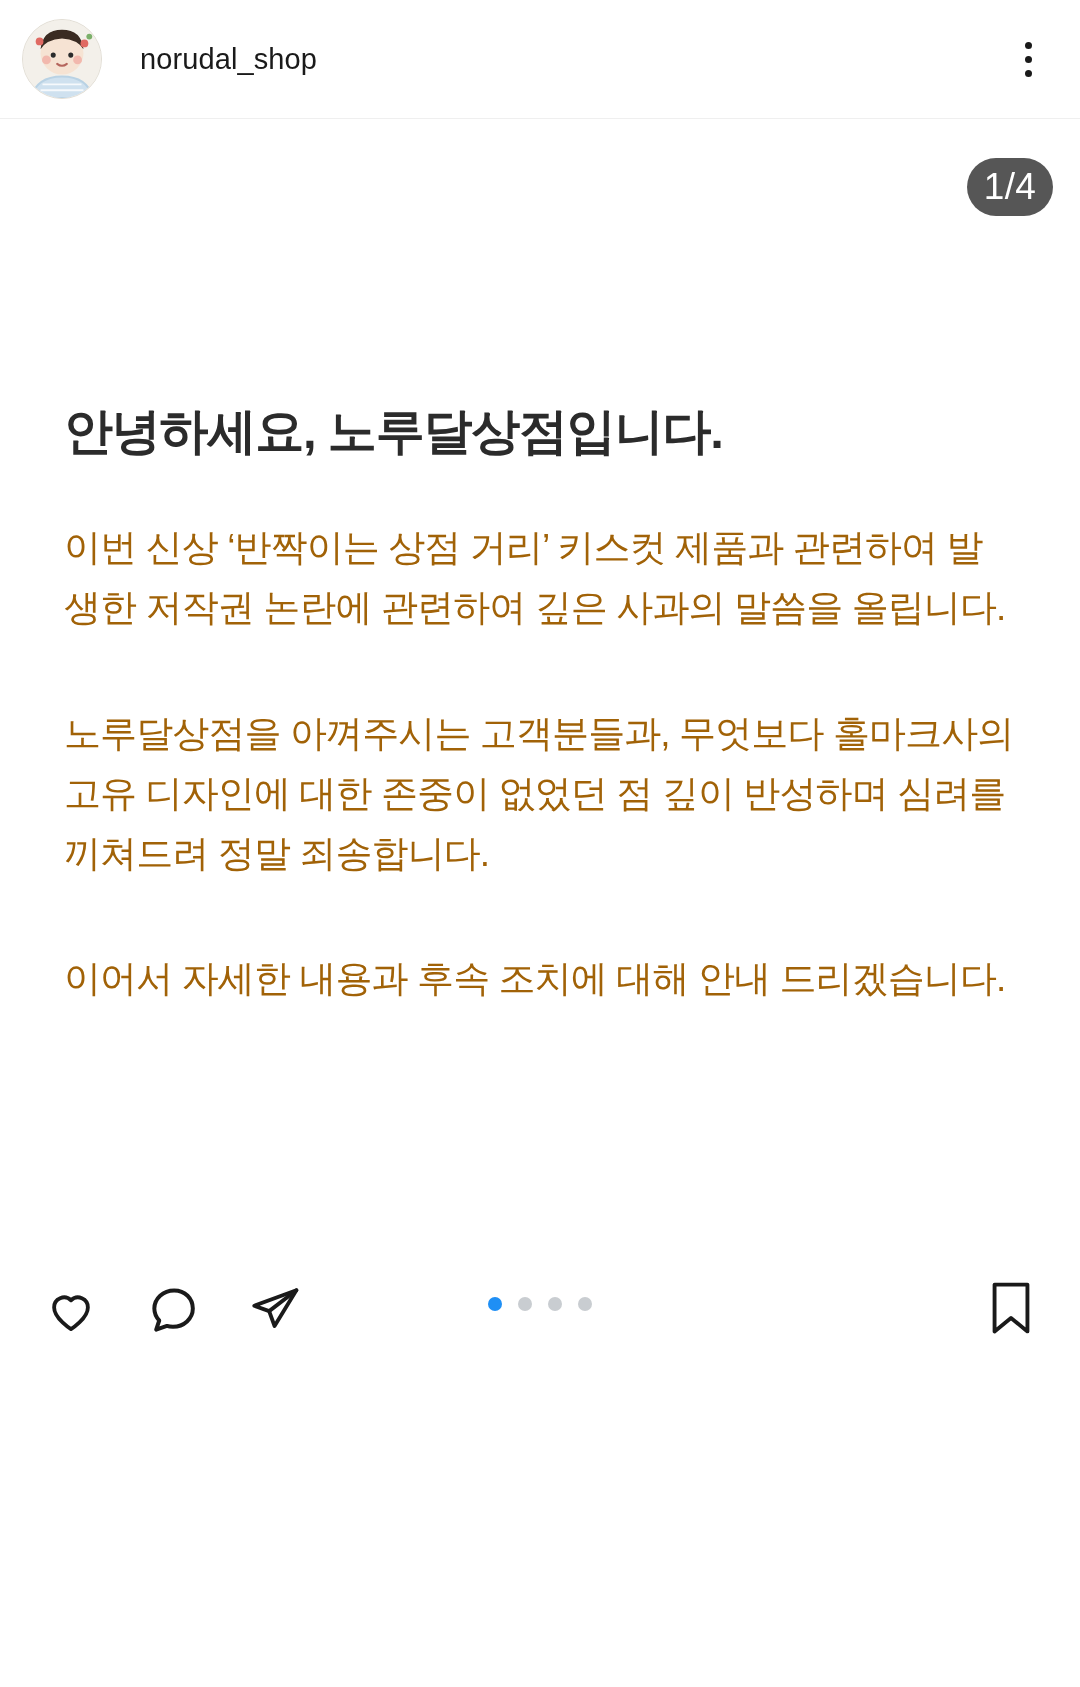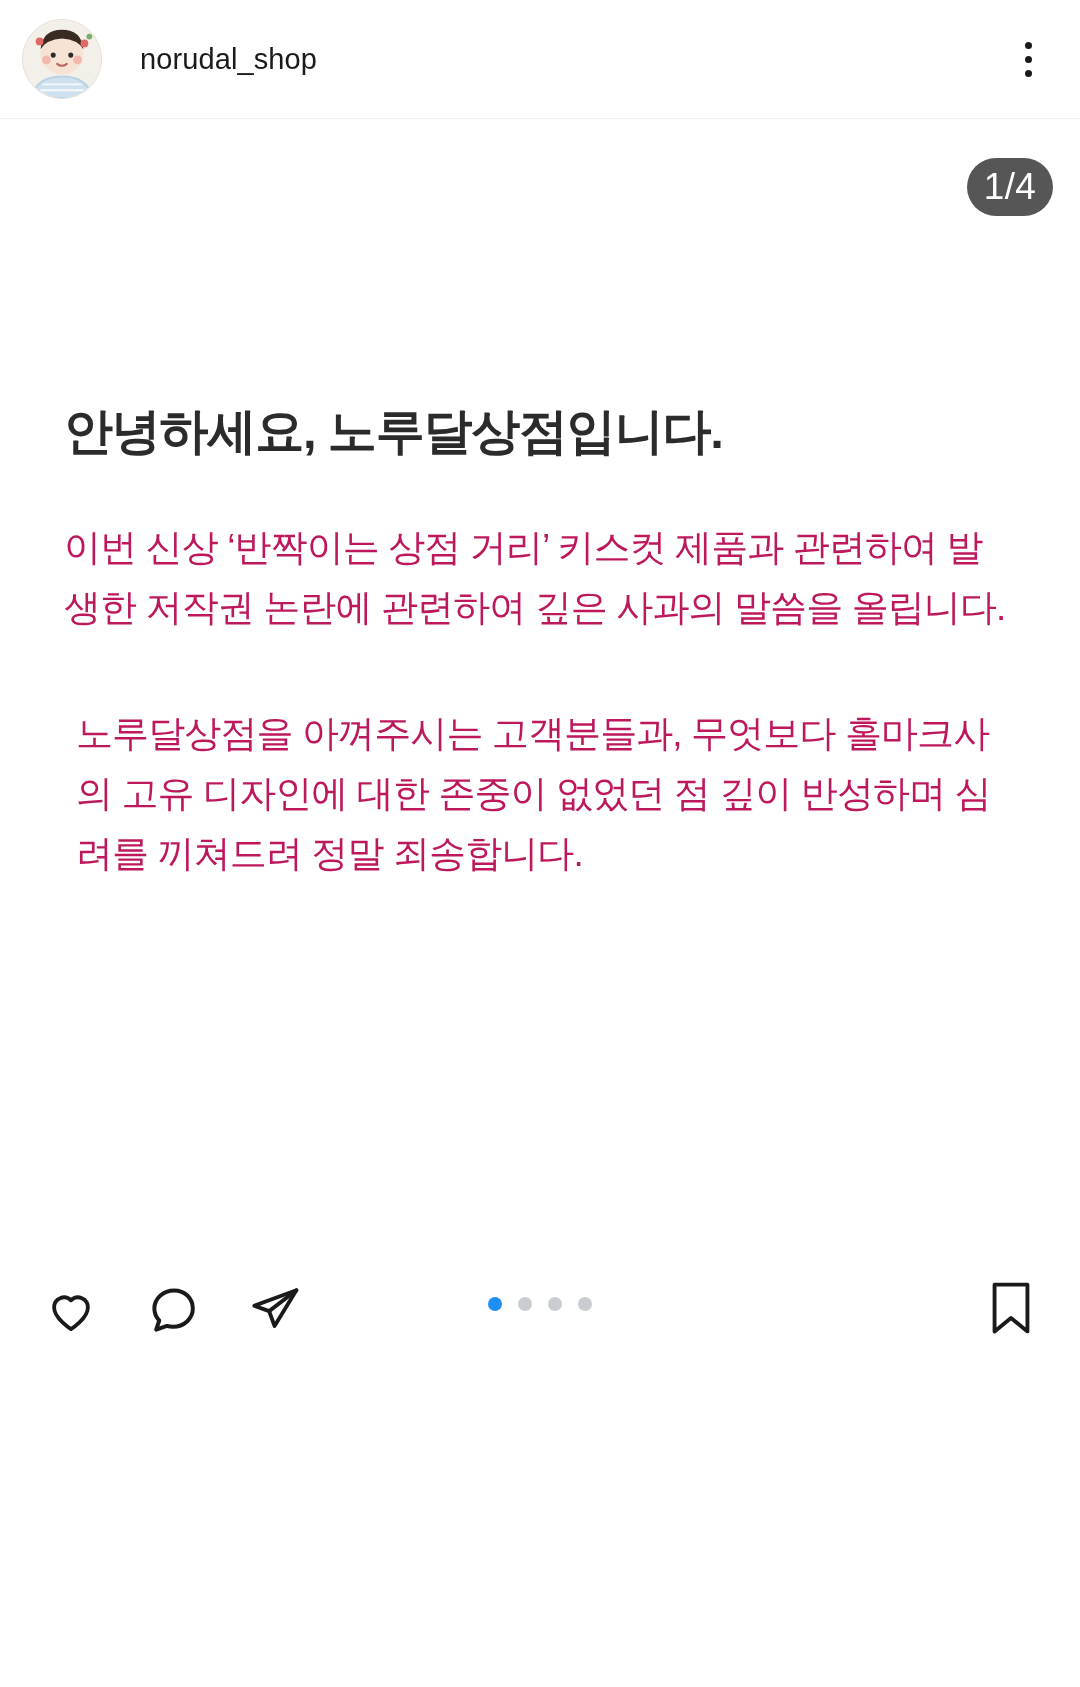--- a/index.html
+++ b/index.html
@@ -97,26 +97,26 @@
   }
   .slide-title {
     font-size: 49px;
     font-weight: bold;
     color: #2b2b2b;
     letter-spacing: -1.2px;
     line-height: 1.22;
   }
   .slide-para {
     font-size: 37px;
-    color: #be185d;
+    color: #a16207;
     line-height: 1.62;
     letter-spacing: -0.9px;
     margin-top: 56px;
   }
-  .slide-para.p2 { margin-top: 66px; margin-left: 12px; }
+  .slide-para.p2 { margin-top: 66px; }
   .slide-para.p3 { margin-top: 66px; }
 
   
   .actions {
     position: absolute;
     left: 0;
     bottom: 0;
     width: 100%;
     height: 199px;
     display: flex;
@@ -196,20 +196,21 @@
   </div>
 
   <div class="media">
 
     <div class="counter">1/4</div>
 
     <div class="slide-body">
       <div class="slide-title">안녕하세요, 노루달상점입니다.</div>
       <div class="slide-para p1">이번 신상 ‘반짝이는 상점 거리’ 키스컷 제품과 관련하여 발생한 저작권 논란에 관련하여 깊은 사과의 말씀을 올립니다.</div>
       <div class="slide-para p2">노루달상점을 아껴주시는 고객분들과, 무엇보다 홀마크사의 고유 디자인에 대한 존중이 없었던 점 깊이 반성하며 심려를 끼쳐드려 정말 죄송합니다.</div>
+      <div class="slide-para p3">이어서 자세한 내용과 후속 조치에 대해 안내 드리겠습니다.</div>
     </div>
   </div>
 
   <div class="actions">
     <div class="actions-left">
 
       <div class="icon-btn">
         <svg width="58" height="54" viewBox="0 0 24 24" fill="none" stroke="#1a1a1a" stroke-width="1.7">
           <path d="M12 20.5s-7.5-4.7-7.5-9.6A4.4 4.4 0 0 1 12 7.7a4.4 4.4 0 0 1 7.5 3.2c0 4.9-7.5 9.6-7.5 9.6z" stroke-linejoin="round" stroke-linecap="round"></path>
         </svg>

